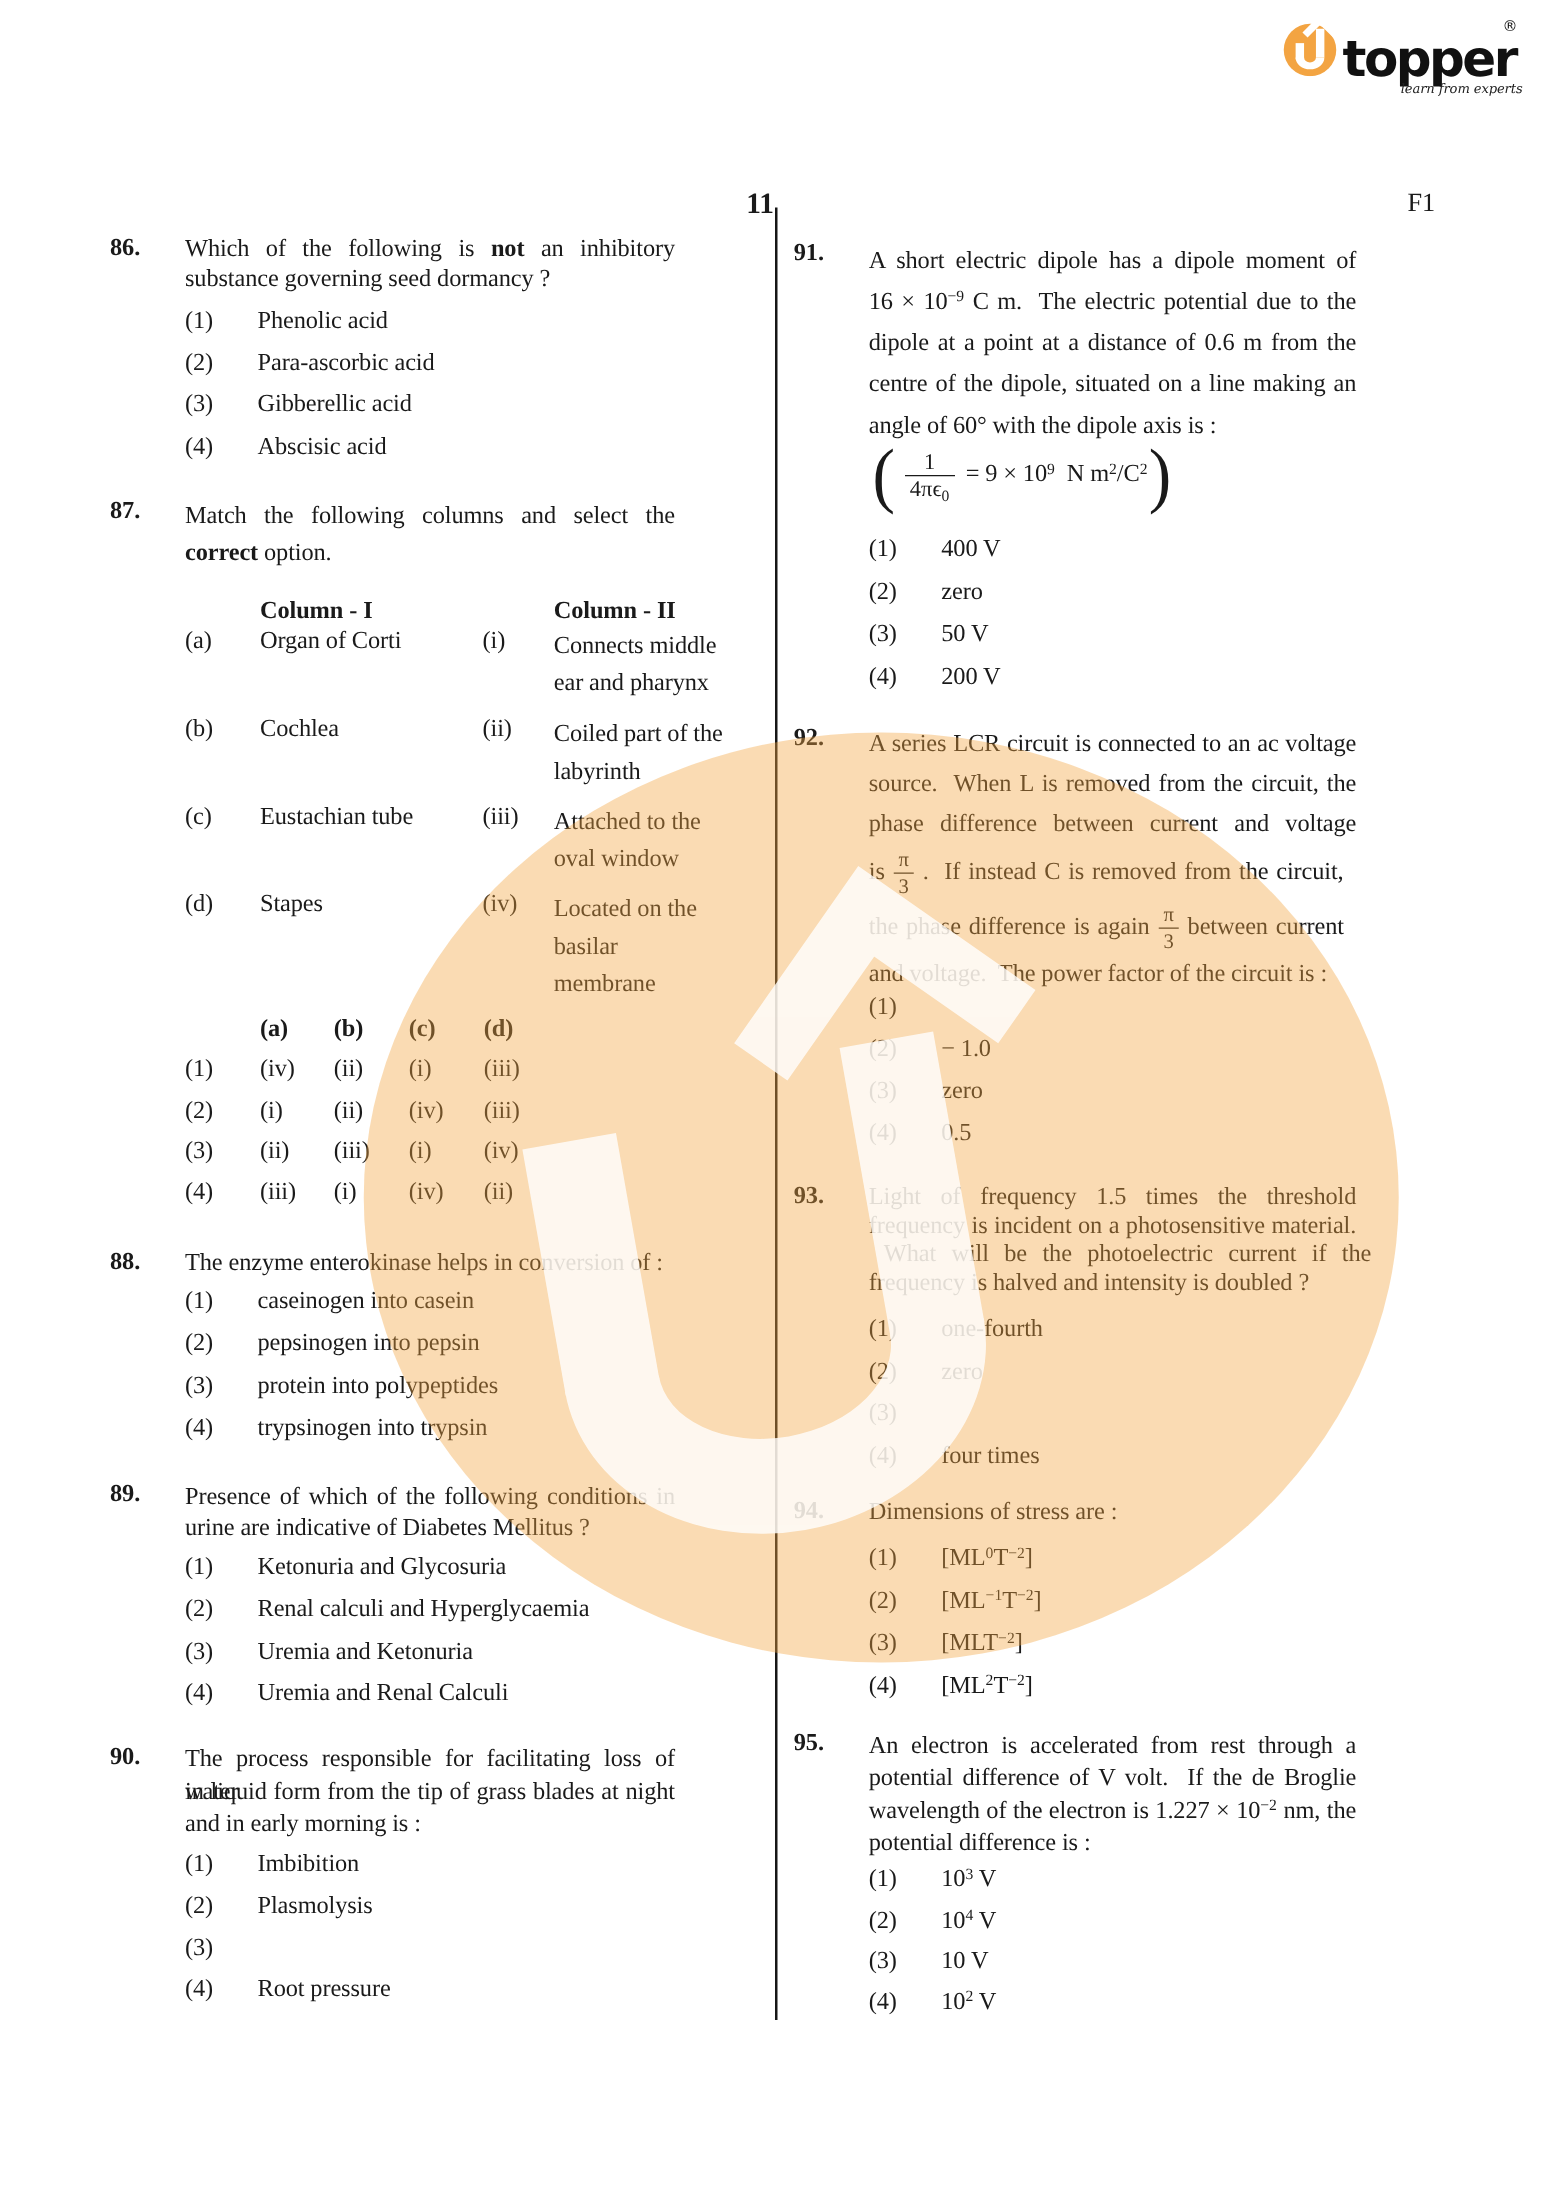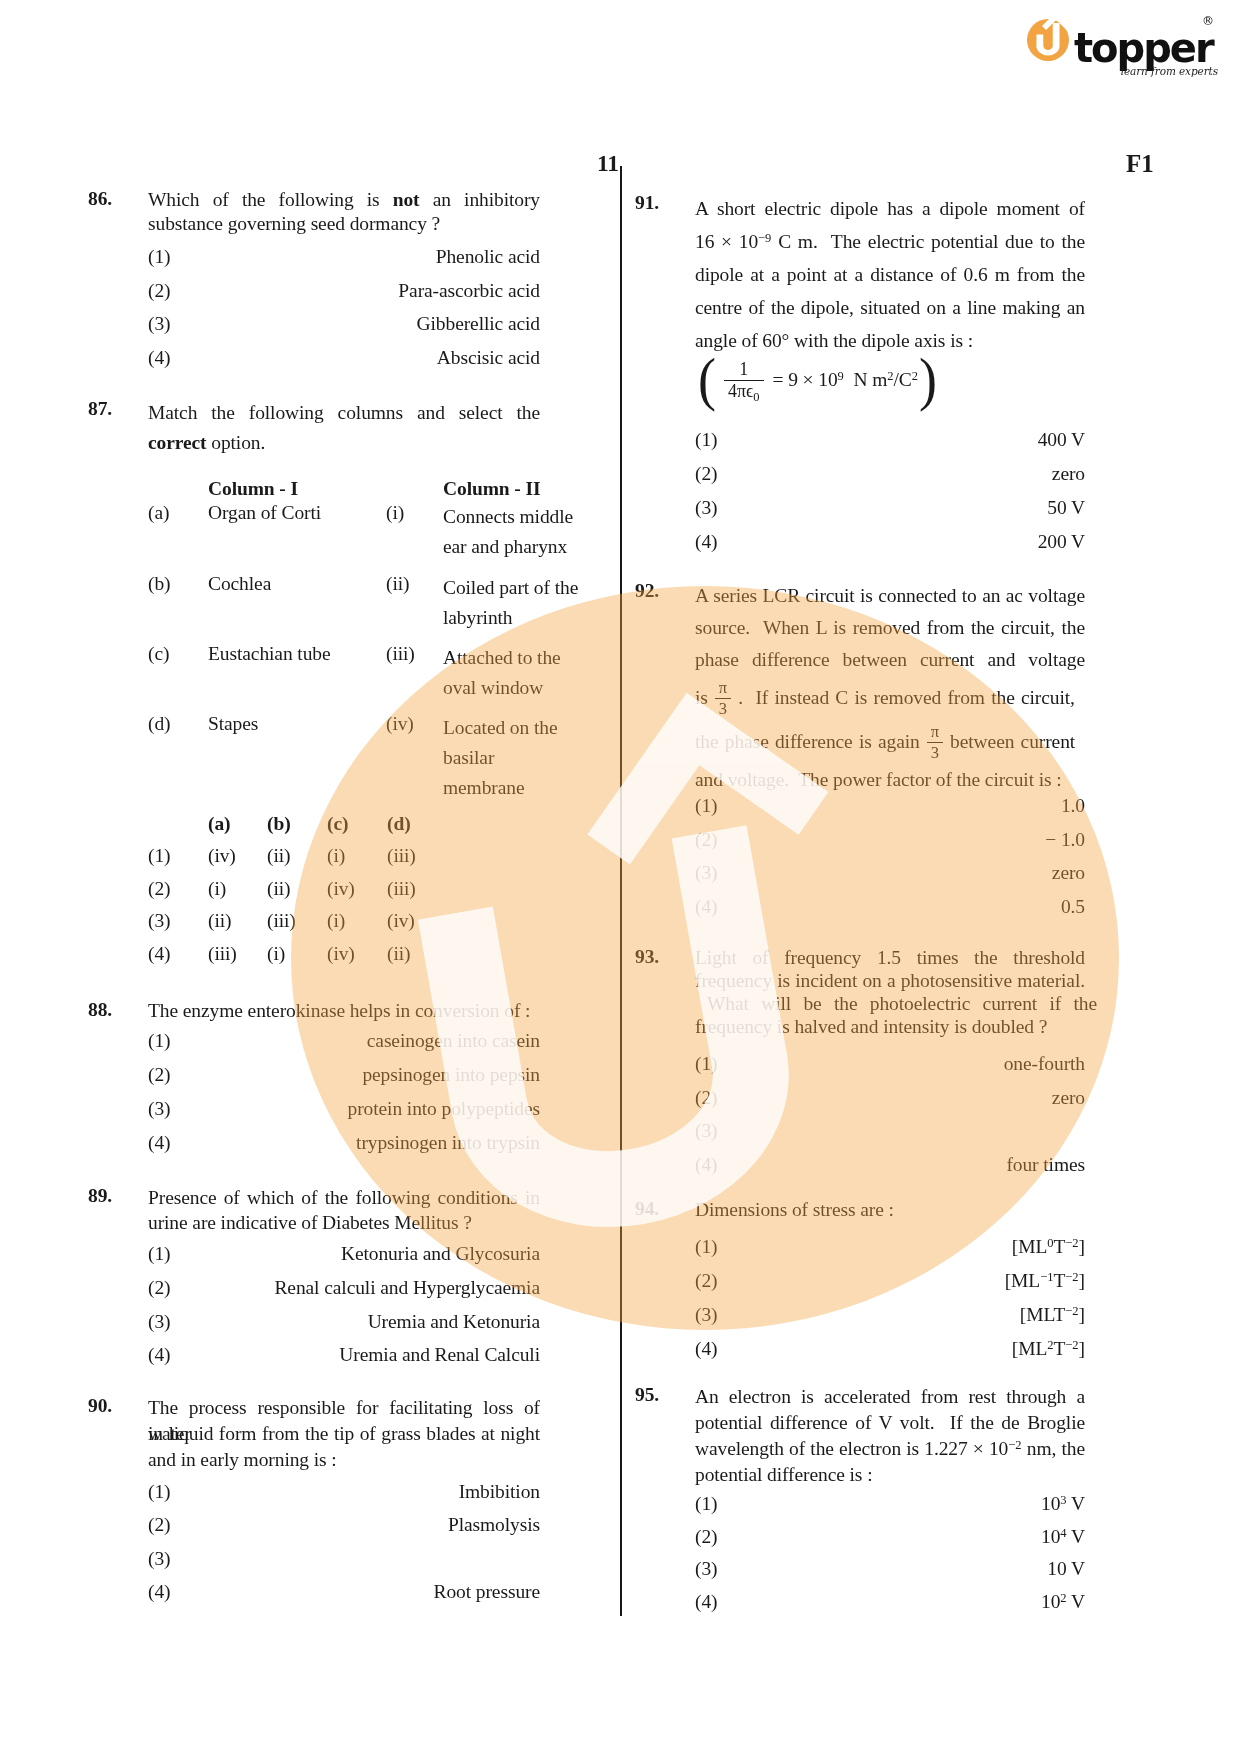--- a/index.html
+++ b/index.html
@@ -2,21 +2,21 @@
 <html><head>
 <meta charset="utf-8">
 <style>
   html,body{margin:0;padding:0;background:#e8e8e8;}
   #page{position:relative;width:1240px;height:1755px;background:#ffffff;margin:0 auto;
         font-family:"Liberation Serif","DejaVu Serif",serif;color:#1a1a1a;
         font-size:19.5px;letter-spacing:-0.1px;overflow:hidden;}
   
   .pgnum{position:absolute;top:150px;left:580px;width:56px;text-align:center;
          font-weight:bold;font-size:23.5px;}
-  .pcode{position:absolute;top:150px;left:1126px;font-weight:bold;font-size:25px;}
+  .pcode{position:absolute;top:150px;left:1126px;font-weight:normal;font-size:21px;}
   
   #logo{position:absolute;top:8px;left:1016px;width:210px;height:70px;}
   #logo .mark{position:absolute;left:7px;top:3px;width:50px;height:50px;}
   #logo .word{position:absolute;left:58px;top:20px;font-family:"DejaVu Sans",sans-serif;
               font-weight:bold;font-size:40px;line-height:40px;letter-spacing:-2px;color:#111;}
   #logo .reg{position:absolute;left:186px;top:6px;font-size:12px;color:#111;
              font-family:"DejaVu Sans",sans-serif;}
   #logo .tag{position:absolute;right:8px;top:57px;font-style:italic;font-size:10.5px;
              color:#222;font-family:"DejaVu Serif",serif;white-space:nowrap;}
   
@@ -25,21 +25,21 @@
   #wm{position:absolute;left:0;top:0;width:1240px;height:1755px;pointer-events:none;z-index:40;}
   
   .qb{position:absolute;width:452px;}
   .qb .qnum{position:absolute;left:0;top:0;font-weight:bold;}
   .qc{position:absolute;left:60px;top:0;width:392px;}
   .ln{position:absolute;left:0;width:392px;white-space:nowrap;}
   .j{text-align:justify;text-align-last:justify;white-space:normal;}
   .opts{position:absolute;left:0;width:392px;}
   .orow{display:flex;line-height:24px;}
   .om{flex:0 0 58px;}
-  .ov{flex:1 1 auto;white-space:nowrap;text-align:right;}
+  .ov{flex:1 1 auto;white-space:nowrap;}
   b,.bold{font-weight:bold;}
   sup.s{font-size:12.5px;line-height:0;vertical-align:6px;letter-spacing:0;}
   span.sb{font-size:12.5px;line-height:0;vertical-align:-4px;}
   
   .mr{position:absolute;left:0;width:412px;}
   .mr .rk{position:absolute;left:0;top:0;}
   .mr .ri{position:absolute;left:60px;top:0;white-space:nowrap;}
   .mr .rm{position:absolute;left:238px;top:0;}
   .mr .rd{position:absolute;left:295px;top:0;}
   .mr .rd div{line-height:30px;white-space:nowrap;}
@@ -326,21 +326,20 @@
         <span class="frac">
             <span class="ft">π</span>
             <span class="fb">3</span>
           </span>
         <span>between current</span>
       </div>
       <div class="ln" style="top:184px;line-height:32px;width:390px;">and voltage.&nbsp; The power factor of the circuit is :</div>
       <div class="opts" style="top:214px;width:390px;">
         <div class="orow" style="height:33.6px;">
             <span class="om">(1)</span>
-            <span class="ov">1.0</span>
           </div>
         <div class="orow" style="height:33.6px;">
             <span class="om">(2)</span>
             <span class="ov">− 1.0</span>
           </div>
         <div class="orow" style="height:33.6px;">
             <span class="om">(3)</span>
             <span class="ov">zero</span>
           </div>
         <div class="orow" style="height:33.6px;">

